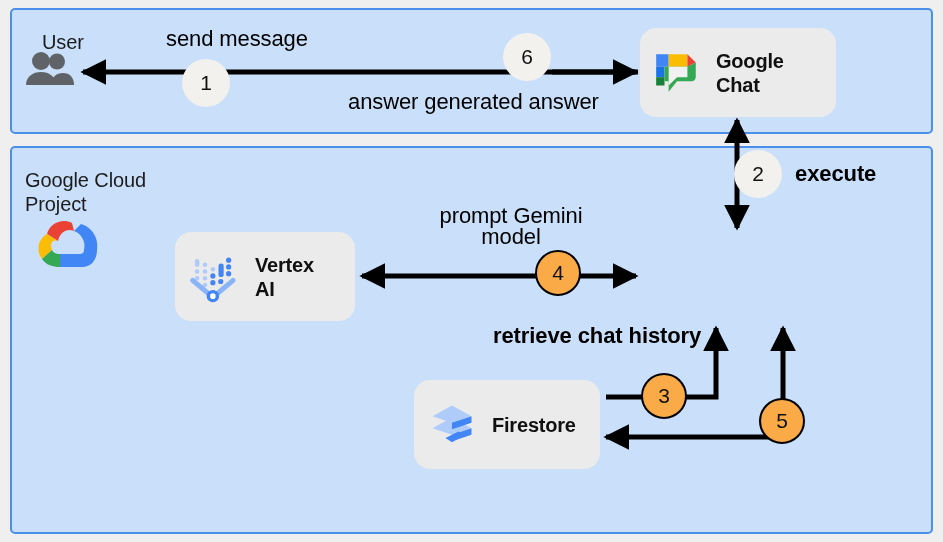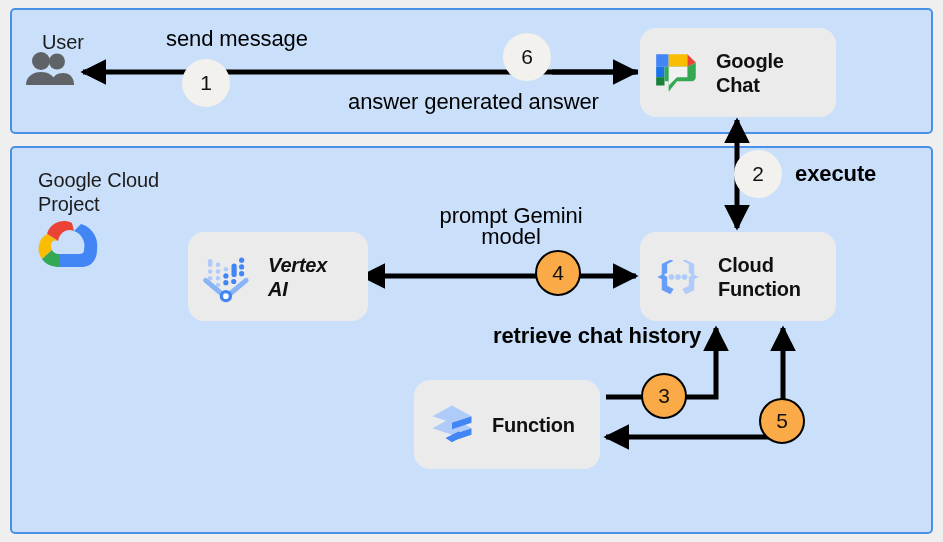--- a/index.html
+++ b/index.html
@@ -33,21 +33,21 @@
   .panel-title {
     position: absolute;
     color: #1c1c1c;
     font-size: 20px;
     line-height: 24px;
     letter-spacing: -0.1px;
     white-space: pre-line;
     margin-left: 12px;
   }
   #title-user { left: 18px; top: 20px; }
-  #title-gcp  { left: 14px; top: 20px; }
+  #title-gcp  { left: 1px; top: 20px; }
 
   
   .card {
     position: absolute;
     background: #ebebeb;
     border-radius: 16px;
     box-sizing: border-box;
     display: flex;
     align-items: center;
     gap: 14px;
@@ -55,21 +55,21 @@
   }
   .card-label {
     font-size: 20px;
     font-weight: bold;
     color: #101010;
     line-height: 24px;
     white-space: pre-line;
     letter-spacing: -0.2px;
   }
   #card-google-chat    { left: 640px; top: 28px;  width: 196px; height: 89px; }
-  #card-vertex-ai      { left: 188px; top: 232px; width: 180px; height: 89px; font-style: italic; }
+  #card-vertex-ai      { left: 175px; top: 232px; width: 180px; height: 89px; }
   #card-cloud-function { left: 640px; top: 232px; width: 196px; height: 89px; }
   #card-firestore      { left: 414px; top: 380px; width: 186px; height: 89px; }
 
   .icon-box { flex: 0 0 auto; display:block; }
 
   
   #wires {
     position: absolute;
     left: 0; top: 0;
     width: 943px; height: 542px;
@@ -225,41 +225,30 @@
           <circle cx="37" cy="15" r="2.3"></circle>
         <circle cx="37" cy="21" r="2.3"></circle>
       </g>
       <path d="M5 27 L23 42 L41 27" fill="none" stroke="#8ab4f8" stroke-width="4.4" stroke-linecap="round" stroke-linejoin="round"></path>
       <circle cx="23" cy="41" r="4" fill="#ffffff" stroke="#4285f4" stroke-width="3"></circle>
     </svg>
     <div class="card-label">Vertex
 AI</div>
   </div>
 
-  <div class="card" id="card-cloud-function">
-    <svg class="icon-box" width="52" height="52" viewBox="0 0 48 48">
-      <path d="M17 8 L9 12 v10 l-4 2 4 2 v10 l8 4 3-5 -6-3 v-8 l-3-2 3-2 v-8 l6-3 z" fill="#669df6"></path>
-      <path d="M31 8 L39 12 v10 l4 2 -4 2 v10 l-8 4 -3-5 6-3 v-8 l3-2 -3-2 v-8 l-6-3 z" fill="#aecbfa"></path>
-      <circle cx="18" cy="24" r="2.6" fill="#aecbfa"></circle>
-      <circle cx="24" cy="24" r="2.6" fill="#aecbfa"></circle>
-      <circle cx="30" cy="24" r="2.6" fill="#aecbfa"></circle>
-    </svg>
-    <div class="card-label">Cloud
-Function</div>
-  </div>
 
   <div class="card" id="card-firestore">
     <svg class="icon-box" width="52" height="52" viewBox="0 0 48 48">
       <path d="M6 16 L24 6 L42 16 L24 22 z" fill="#aecbfa"></path>
       <path d="M6 27 L24 17 L42 27 L24 33 z" fill="#aecbfa"></path>
       <path d="M24 22 L42 16 v6 L24 28 z" fill="#4285f4"></path>
       <path d="M24 33 L42 27 v6 L24 39 z" fill="#4285f4"></path>
       <path d="M18 36 L30 30 L36 33 L24 40 z" fill="#4285f4"></path>
     </svg>
-    <div class="card-label">Function</div>
+    <div class="card-label">Firestore</div>
   </div>
 
   <div class="badge plain" id="badge-1">1</div>
   <div class="badge plain" id="badge-6">6</div>
   <div class="badge plain" id="badge-2">2</div>
   <div class="badge accent" id="badge-4">4</div>
   <div class="badge accent" id="badge-3">3</div>
   <div class="badge accent" id="badge-5">5</div>
 
   <div class="edge-label" id="lbl-send">send message</div>

